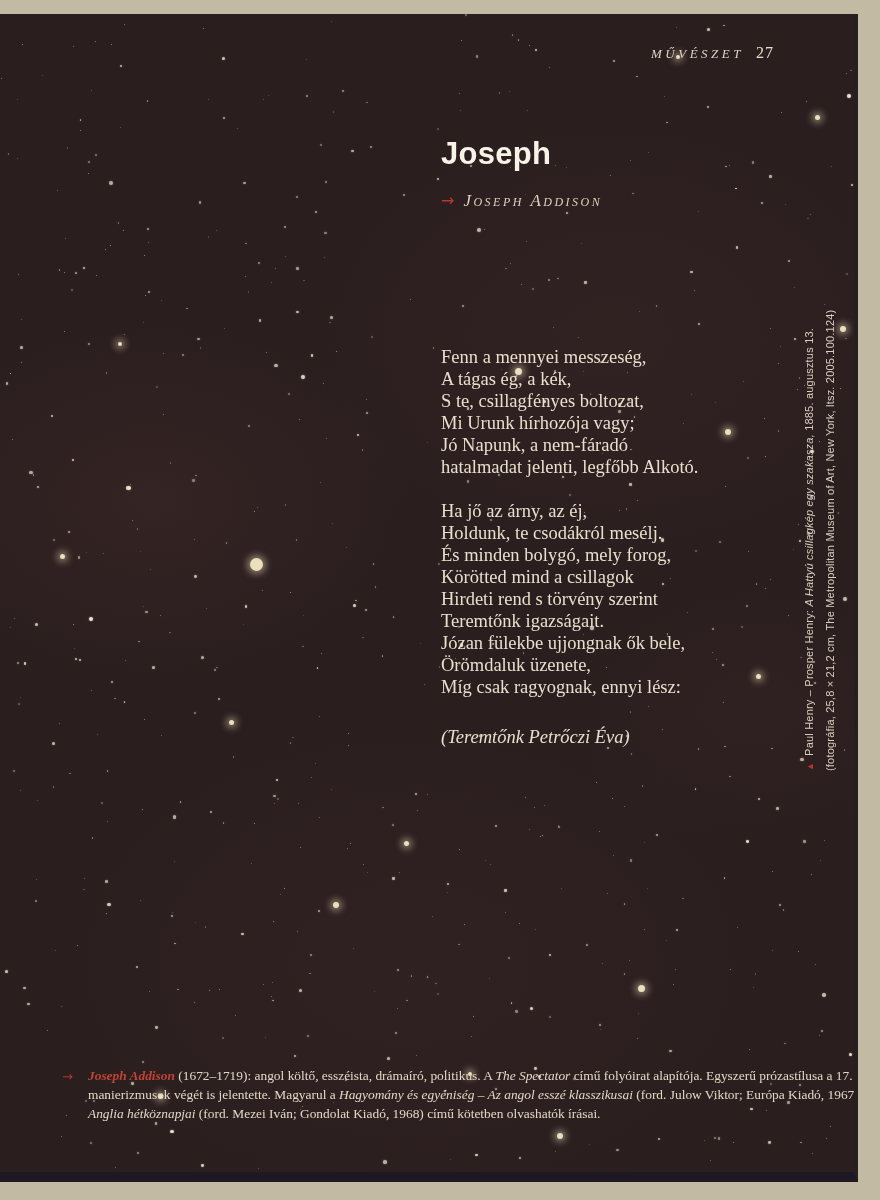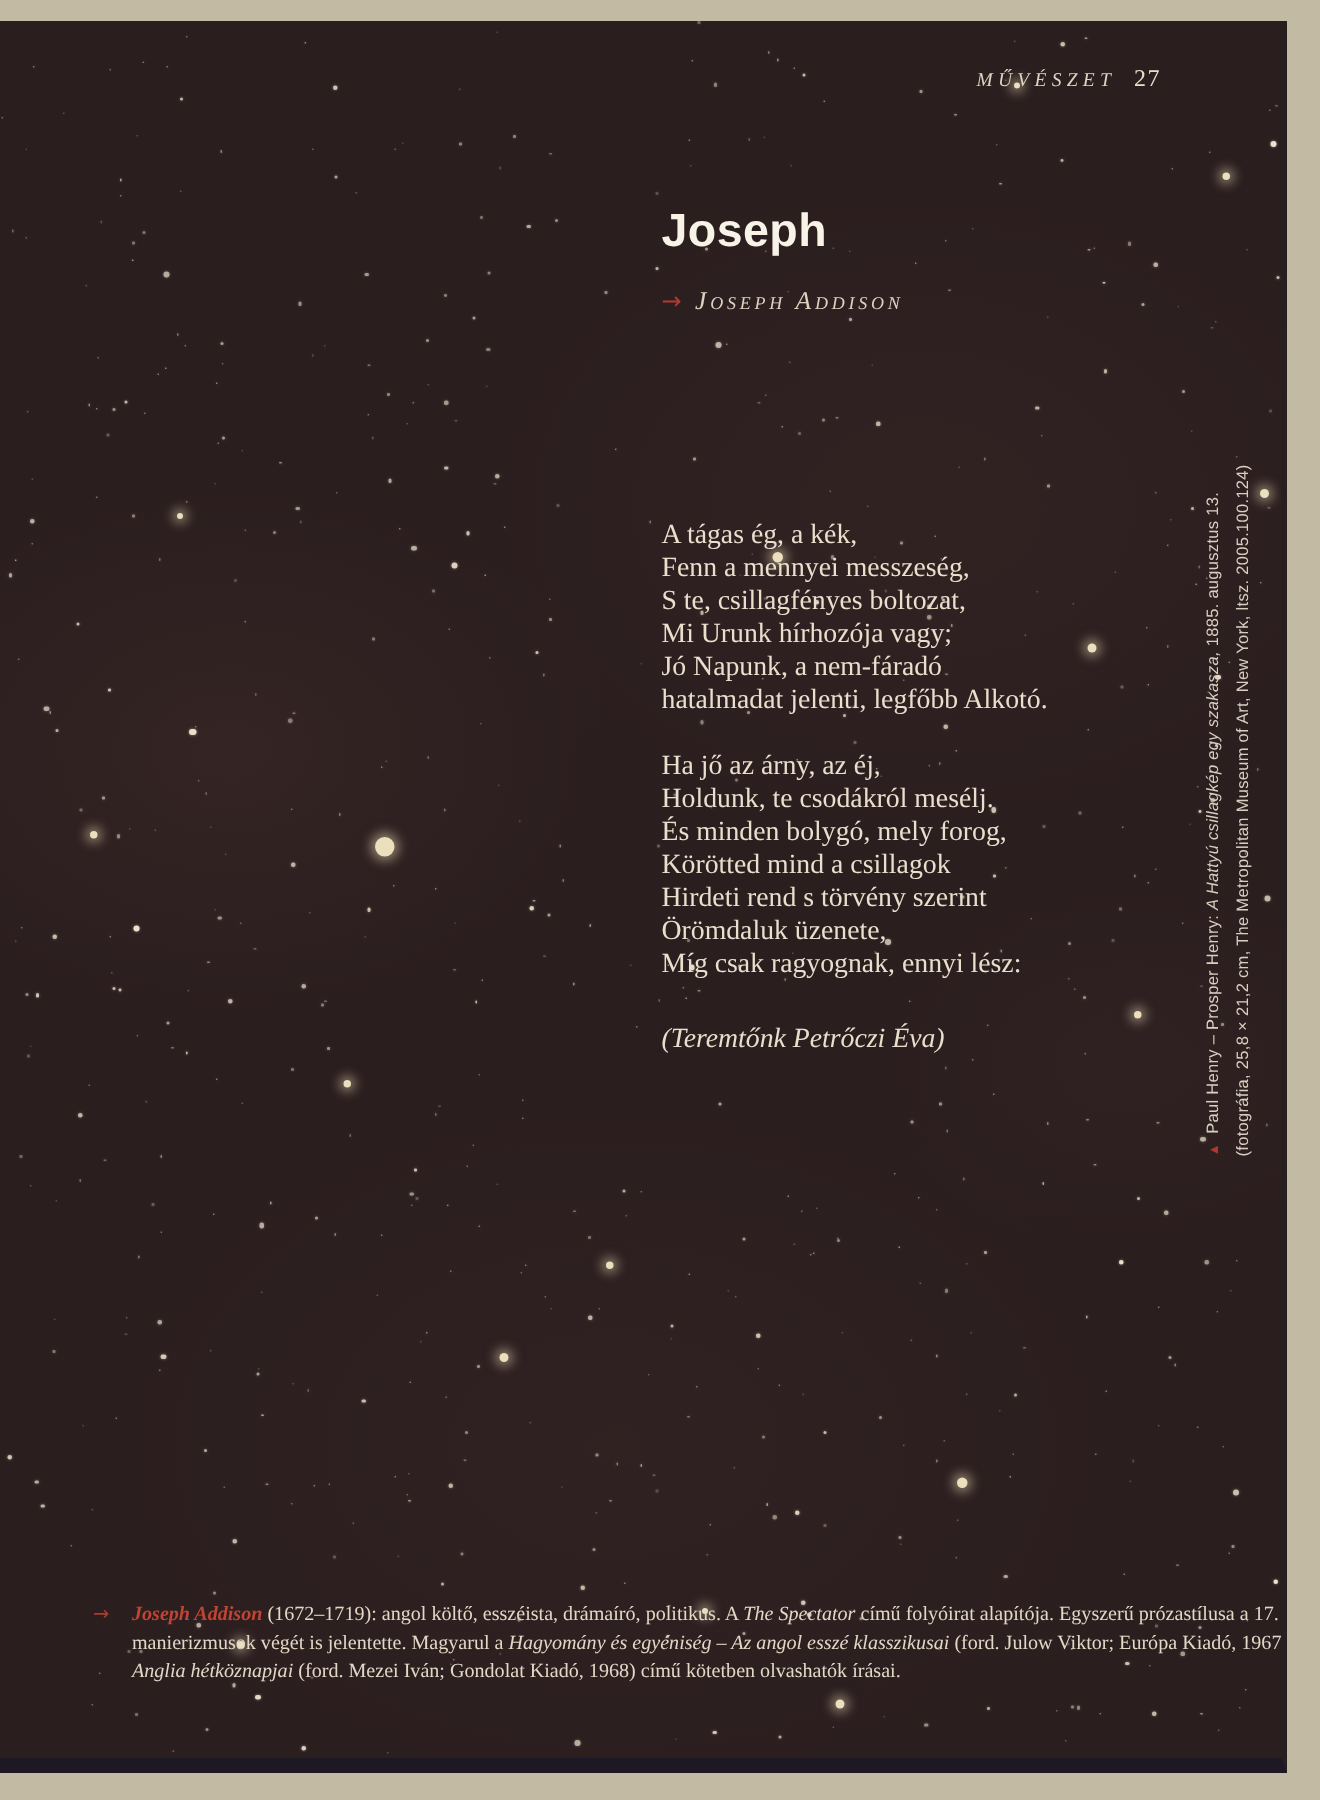--- a/index.html
+++ b/index.html
@@ -726,33 +726,35 @@
     </header>
 
     <h1 class="title">Joseph</h1>
 
     <div class="author">
       <span class="arrow">→</span><span class="name">Joseph Addison</span>
     </div>
 
     <div class="poem">
       <div class="stanza">
+          <div>Fenn a mennyei messzeség,</div>
           <div>A tágas ég, a kék,</div>
-          <div>Fenn a mennyei messzeség,</div>
           <div>S te, csillagfényes boltozat,</div>
           <div>Mi Urunk hírhozója vagy;</div>
           <div>Jó Napunk, a nem-fáradó</div>
           <div>hatalmadat jelenti, legfőbb Alkotó.</div>
         </div>
       <div class="stanza">
           <div>Ha jő az árny, az éj,</div>
           <div>Holdunk, te csodákról mesélj.</div>
           <div>És minden bolygó, mely forog,</div>
           <div>Körötted mind a csillagok</div>
           <div>Hirdeti rend s törvény szerint</div>
+          <div>Teremtőnk igazságait.</div>
+          <div>Józan fülekbe ujjongnak ők bele,</div>
           <div>Örömdaluk üzenete,</div>
           <div>Míg csak ragyognak, ennyi lész:</div>
         </div>
       <div class="translator">(Teremtőnk Petrőczi Éva)</div>
     </div>
 
     <div class="caption">
       <div class="cap-line"><span class="cap-marker">▲</span><span><span class="seg-n">Paul Henry – Prosper Henry: </span><span class="seg-i">A Hattyú csillagkép egy szakasza,</span><span class="seg-n"> 1885. augusztus 13.</span></span></div>
       <div class="cap-line">(fotográfia, 25,8 × 21,2 cm, The Metropolitan Museum of Art, New York, ltsz. 2005.100.124)</div>
     </div>

